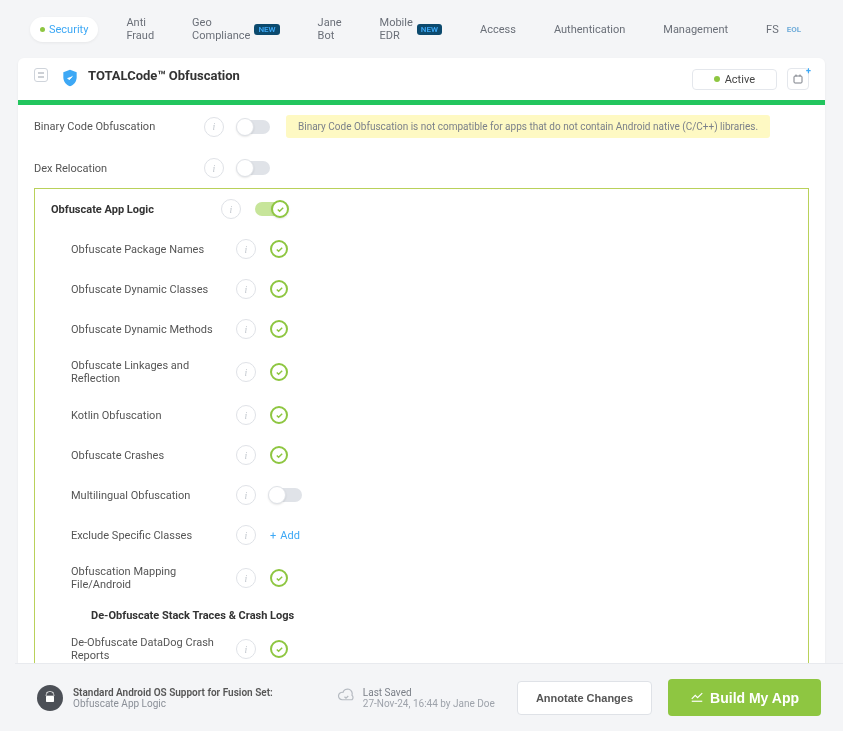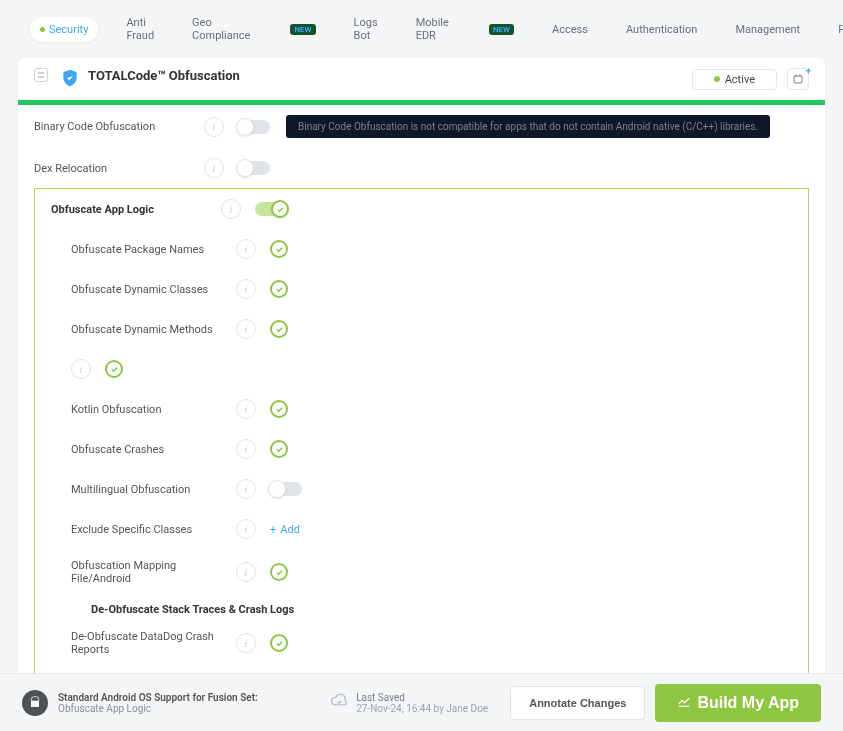--- a/index.html
+++ b/index.html
@@ -35,25 +35,24 @@
     background: #fff;
     color: #3da8f5;
     box-shadow: 0 1px 3px rgba(0,0,0,0.06);
   }
   .top-tab .dot {
     width: 5px; height: 5px; border-radius: 50%; background: #8ec641; display:inline-block;
   }
   .badge-new {
     font-size: 8px;
     color: #3da8f5;
-    background: #14532d;
+    background: #0c4a6e;
     padding: 1px 4px;
     border-radius: 3px;
     font-weight: 600;
-    margin-left: 36px;
   }
   .badge-eol {
     font-size: 8px;
     color: #6aa9d8;
     padding: 1px 4px;
     font-weight: 600;
   }
   
   .panel {
     background: #fff;
@@ -141,21 +140,21 @@
   .toggle.on .knob svg { display:block; }
   .toggle .knob svg { display:none; }
   .checkbox-circle {
     width:18px; height:18px; border-radius:50%;
     border:2px solid #8ec641;
     display:flex; align-items:center; justify-content:center;
     cursor:pointer;
   }
   .row-msg {
     margin-left: 16px;
-    background:#0f172a;
+    background:#fef9c3;
     color:#7b808a;
     font-size:10px;
     padding:6px 12px;
     border-radius:3px;
   }
   .sub-rows { padding-left: 20px; }
   .sub-rows .row-label { width: 165px; }
   .highlight-box {
     border:1px solid #b9d15a;
     margin: 0 16px 0 16px;
@@ -165,22 +164,22 @@
   .add-link {
     color:#3da8f5; font-size:11px; cursor:pointer;
     display:flex; align-items:center; gap:4px;
   }
   .sub-heading {
     font-weight:700; font-size:11px; color:#333;
     padding: 8px 0 4px 36px;
   }
   
   .footer {
-    position:absolute; bottom:0; left:0; right:0;
-    height: 58px;
+    position:absolute; bottom:0; left:15px; right:0;
+    height: 68px;
     background:#f4f5f7;
     display:flex; align-items:center;
     padding: 0 22px;
     border-top:1px solid #e8eaee;
   }
   .footer-left { display:flex; align-items:center; gap:10px; }
   .android-icon {
     width:26px; height:26px; border-radius:50%; background:#4c5057;
     display:flex; align-items:center; justify-content:center;
   }
@@ -190,45 +189,45 @@
   .footer-mid-text1 { font-size:10px; color:#7a7f87; }
   .footer-mid-text2 { font-size:10px; color:#9ea3ab; }
   .btn-outline {
     margin-left:22px;
     padding:10px 18px;
     background:#fff; border:1px solid #dfe2e7; border-radius:4px;
     font-size:11px; font-weight:600; color:#555;
     cursor:pointer;
   }
   .btn-primary {
-    margin-left:10px;
+    margin-left:16px;
     padding:10px 22px;
     background:#8ec641; border:none; border-radius:4px;
-    color:#fff; font-size:16px; font-weight:600;
+    color:#fff; font-size:14px; font-weight:600;
     display:flex; align-items:center; gap:6px;
     cursor:pointer;
   }
 </style>
 </head>
 <body>
 
 <div class="top-bar" id="top-tabs">
     <div class="top-tab active">
       <span class="dot"></span>
       <span>Security</span>
     </div>
     <div class="top-tab">
       <span>Anti Fraud</span>
     </div>
     <div class="top-tab">
       <span>Geo Compliance</span>
       <span class="badge-new">NEW</span>
     </div>
     <div class="top-tab">
-      <span>Logs Bot</span>
+      <span>Jane Bot</span>
     </div>
     <div class="top-tab">
       <span>Mobile EDR</span>
       <span class="badge-new">NEW</span>
     </div>
     <div class="top-tab">
       <span>Access</span>
     </div>
     <div class="top-tab">
       <span>Authentication</span>
@@ -331,20 +330,21 @@
           <span class="row-label">Obfuscate Dynamic Methods</span>
           <span class="row-info">i</span>
           <span class="checkbox-circle">
               <svg width="9" height="9" viewBox="0 0 10 10">
                 <path d="M2 5 l2 2 l4 -4" stroke="#8ec641" stroke-width="1.6" fill="none"></path>
               </svg>
             </span>
         </div>
 
         <div class="row">
+          <span class="row-label">Obfuscate Linkages and Reflection</span>
           <span class="row-info">i</span>
           <span class="checkbox-circle">
               <svg width="9" height="9" viewBox="0 0 10 10">
                 <path d="M2 5 l2 2 l4 -4" stroke="#8ec641" stroke-width="1.6" fill="none"></path>
               </svg>
             </span>
         </div>
 
         <div class="row">
           <span class="row-label">Kotlin Obfuscation</span>

